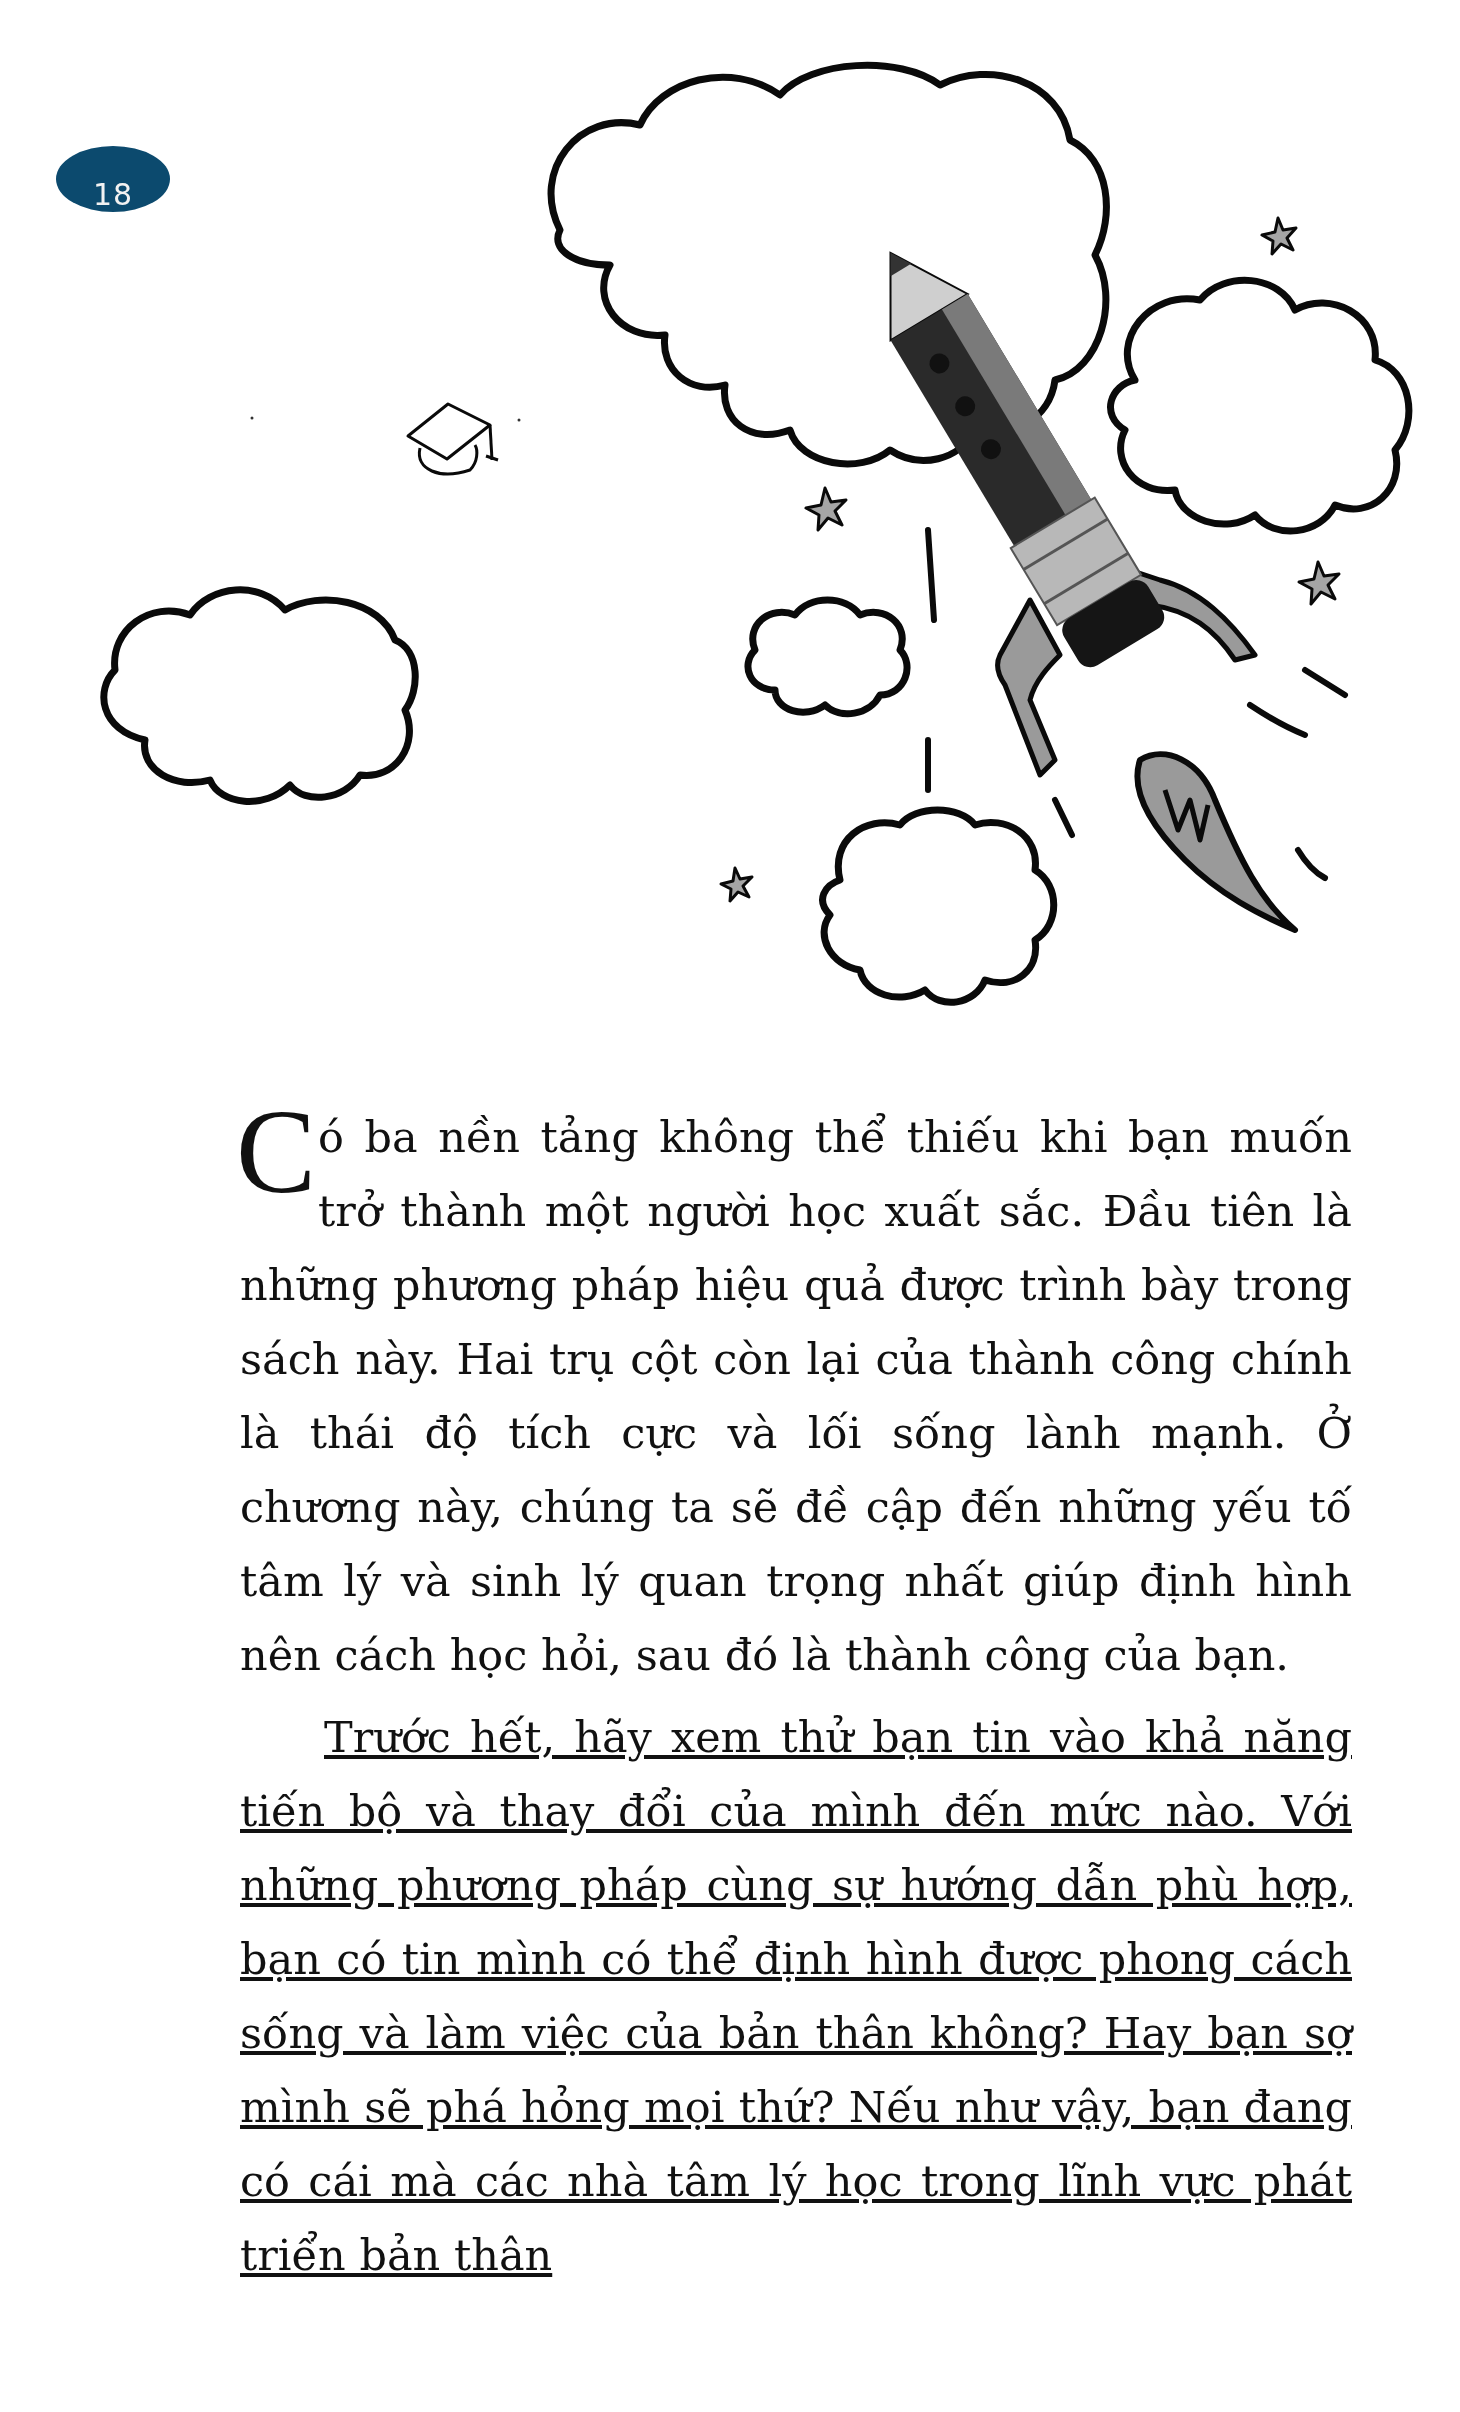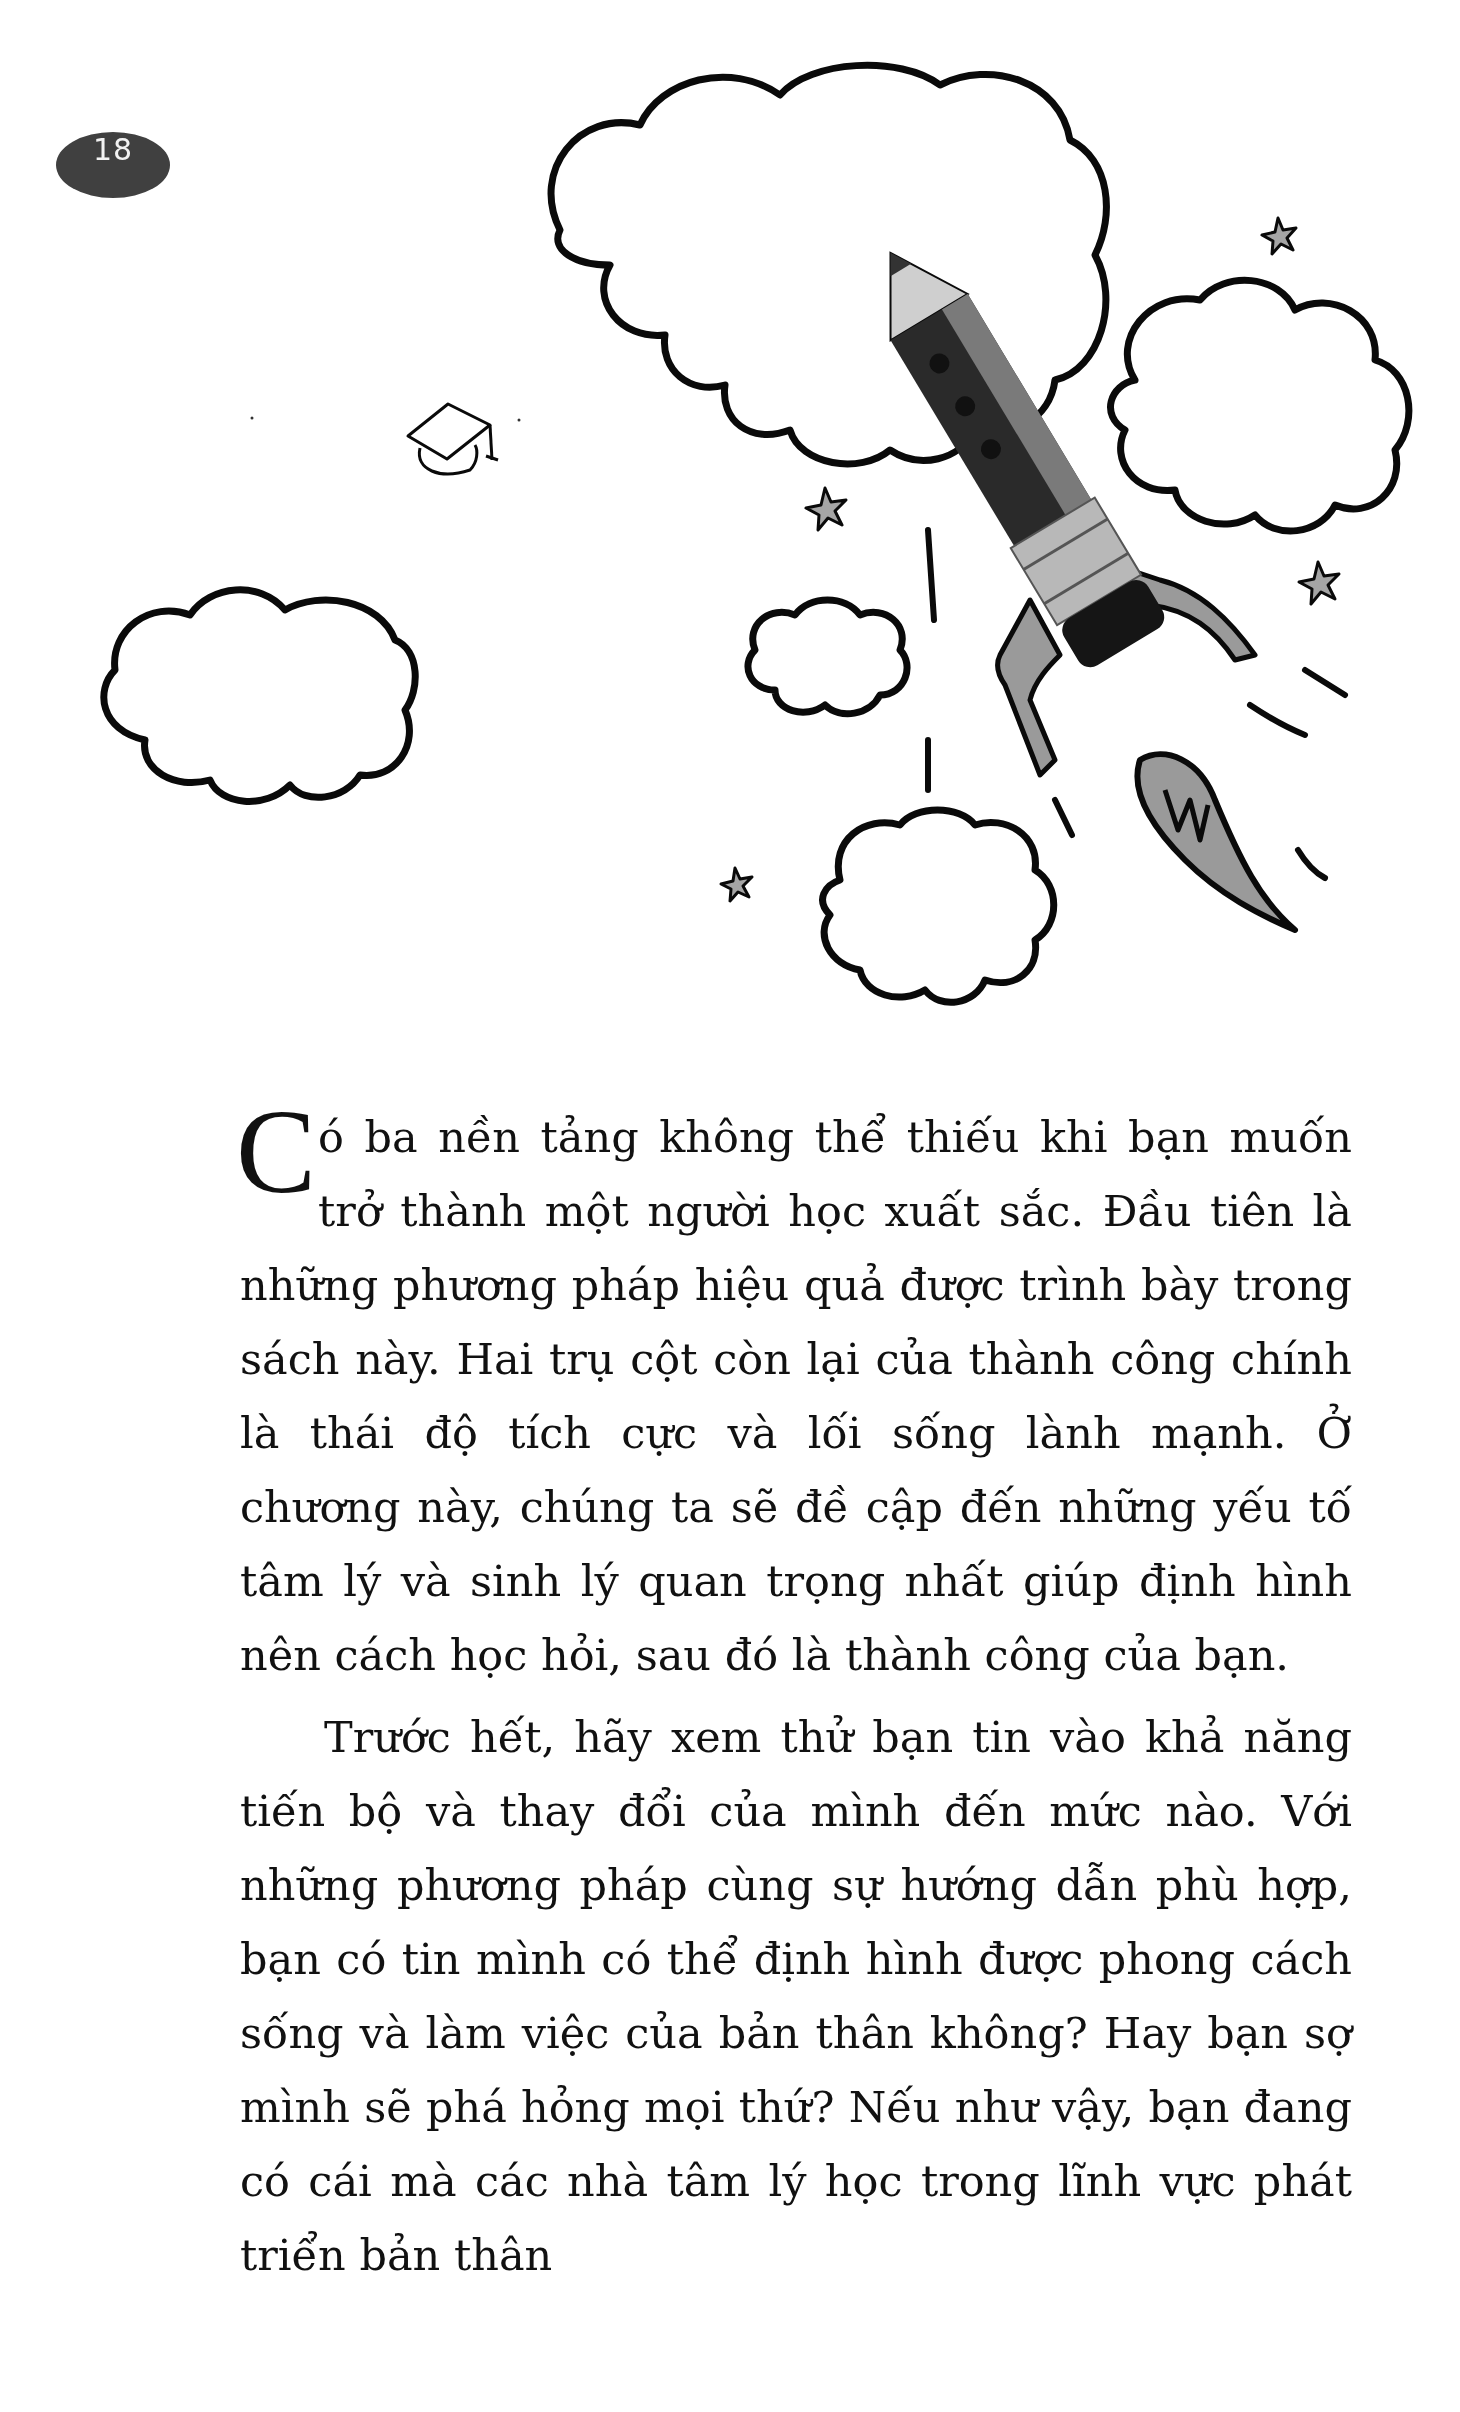--- a/index.html
+++ b/index.html
@@ -1,22 +1,22 @@
 <!DOCTYPE html>
 <html><head>
 <meta charset="utf-8">
 <style>
   html, body { margin: 0; padding: 0; background: #ffffff; }
   body { width: 1460px; height: 2412px; position: relative; overflow: hidden; font-family: "DejaVu Serif", "Liberation Serif", serif; color: #111; }
-  .page-badge { position: absolute; left: 56px; top: 132px; width: 114px; height: 66px; background: #404040; border-radius: 50%; display: flex; align-items: flex-start; justify-content: center; }
+  .page-badge { position: absolute; left: 56px; top: 146px; width: 114px; height: 66px; background: #0c4a6e; border-radius: 50%; display: flex; align-items: flex-end; justify-content: center; }
   .page-badge span { color: #f2f2f2; font-family: "DejaVu Sans", "Liberation Sans", sans-serif; font-size: 30px; letter-spacing: 1px; }
   .illustration { position: absolute; left: 0; top: 0; width: 1460px; height: 1030px; }
   .text-col { position: absolute; left: 240px; top: 1100px; width: 1112px; }
   .para { margin: 0; font-size: 43px; line-height: 74px; text-align: justify; text-align-last: left; }
-  .para + .para { margin-top: 8px; text-indent: 84px; }
+  .para + .para { margin-top: 8px; text-indent: 84px; text-decoration: underline; }
   .dropcap { float: left; font-size: 120px; line-height: 96px; margin: 4px 2px 0 -4px; font-family: "Liberation Serif", "DejaVu Serif", serif; }
 </style>
 </head>
 <body>
 
 <div class="page-badge">
   <span>18</span>
 </div>
 
 <svg class="illustration" viewBox="0 0 1460 1030" xmlns="http://www.w3.org/2000/svg">

